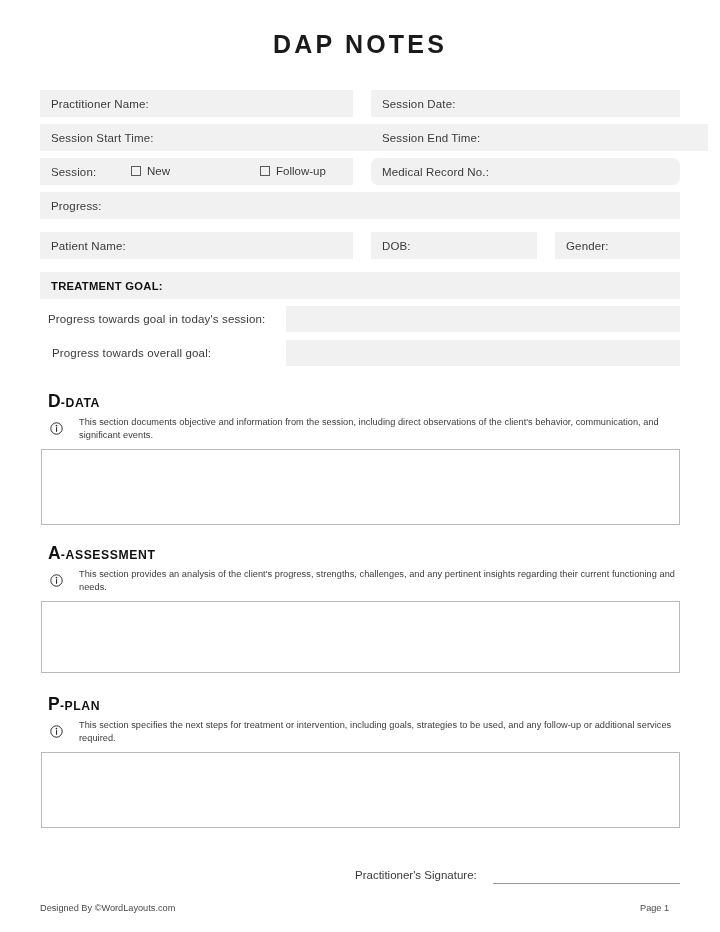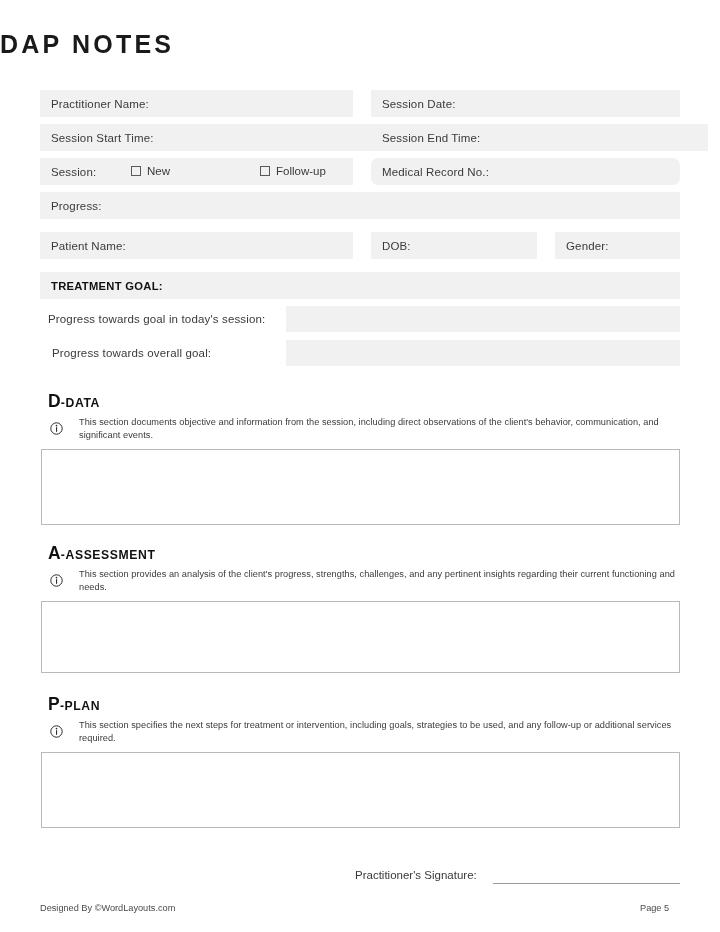--- a/index.html
+++ b/index.html
@@ -22,20 +22,21 @@
     height: 932px;
     box-sizing: border-box;
   }
 
   
   .title {
     position: absolute;
     left: 0;
     top: 30px;
     width: 720px;
+    text-align: center;
     font-size: 25px;
     font-weight: 700;
     letter-spacing: 3.2px;
     color: #1a1a1a;
   }
 
   
   .field {
     position: absolute;
     background: #f1f1f1;
@@ -254,15 +255,15 @@
       </svg>
     </span>
     <span class="ntext" style="margin-left:16px;">This section specifies the next steps for treatment or intervention, including goals, strategies to be used, and any follow-up or additional services required.</span>
   </div>
   <div class="textbox" style="left:41px; top:752px; width:639px; height:76px;"></div>
 
   <div class="sig-label" style="left:355px; top:869px;">Practitioner's Signature:</div>
   <div class="sig-line" style="left:493px; top:883px; width:187px;"></div>
 
   <div class="credit" style="left:40px; top:903px;">Designed By ©WordLayouts.com</div>
-  <div class="pagenum" style="left:640px; top:903px;">Page 5</div>
+  <div class="pagenum" style="left:640px; top:903px;">Page 1</div>
 
 </div>
 
 </body></html>

